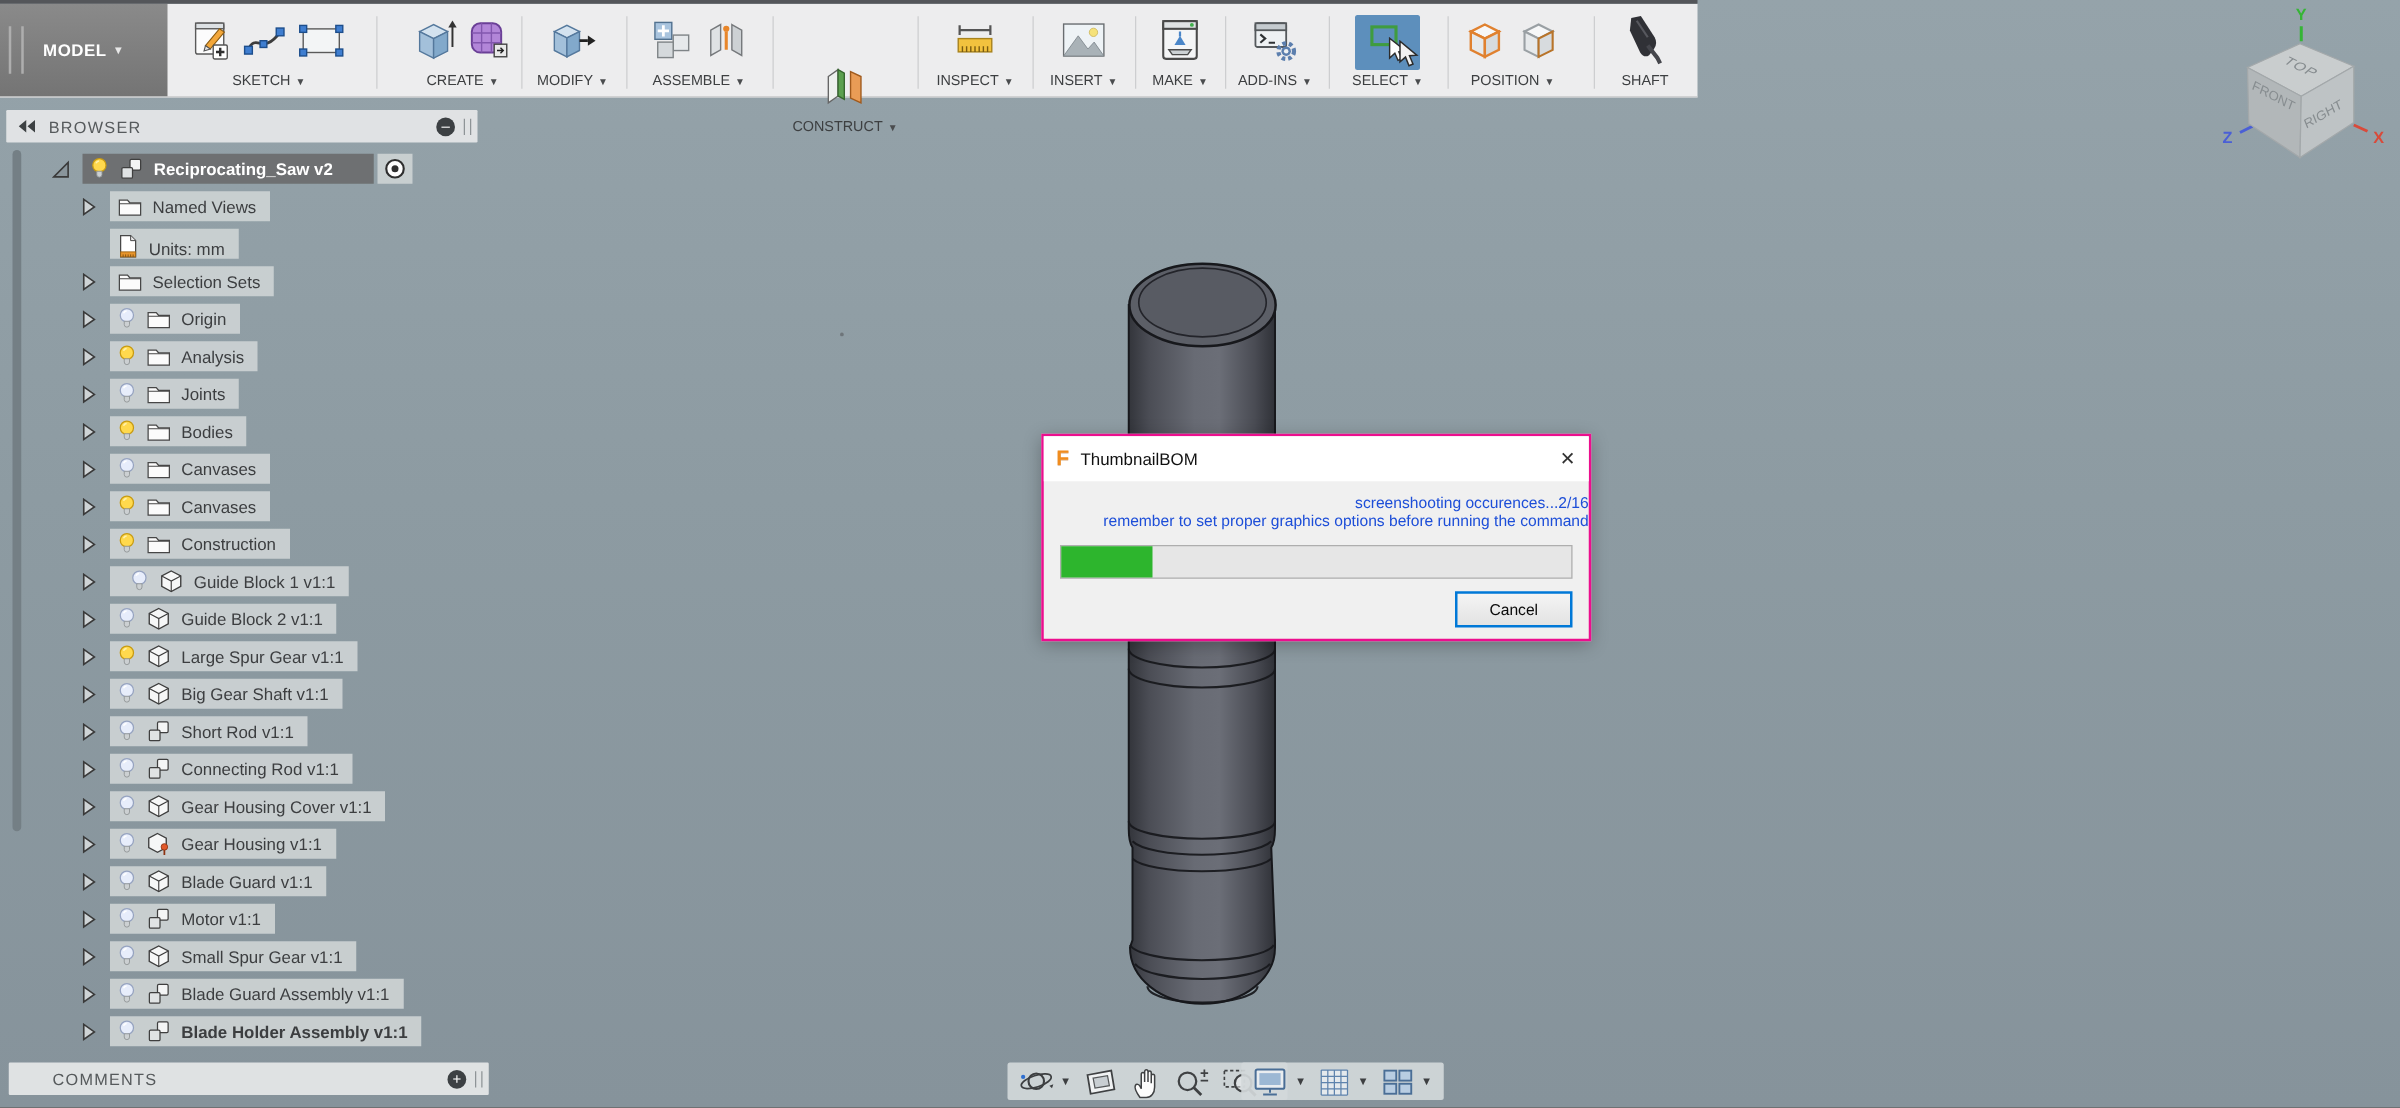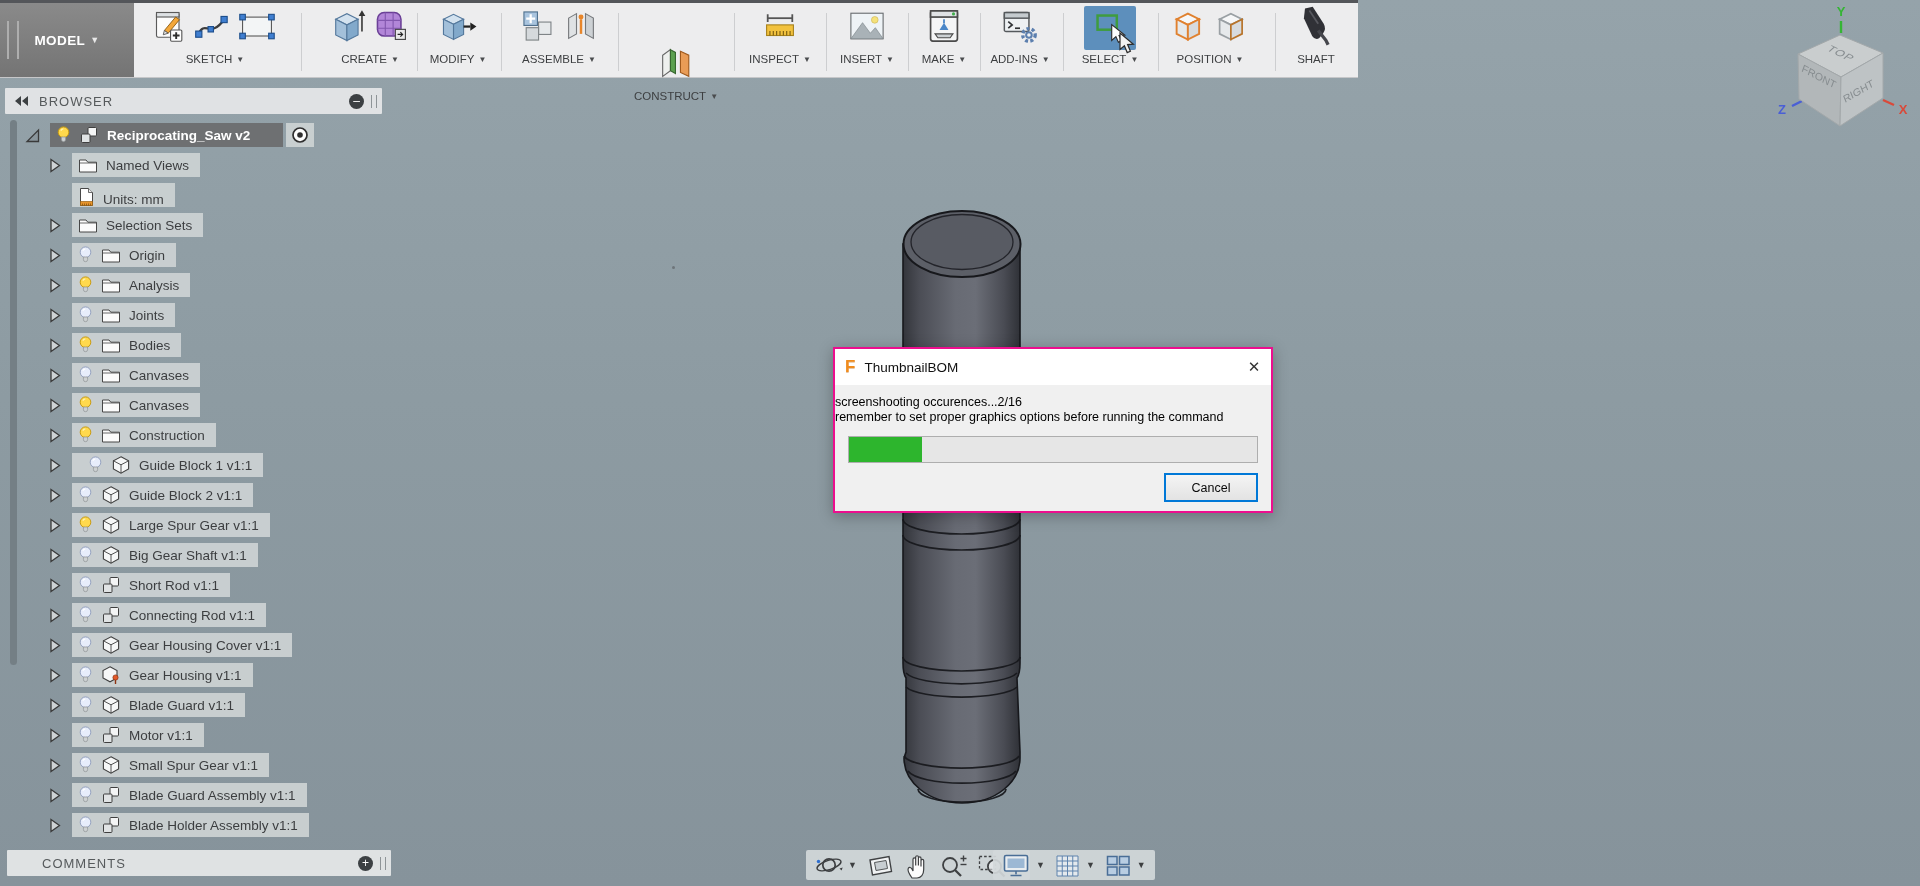--- a/index.html
+++ b/index.html
@@ -12,36 +12,36 @@
   .topstrip{position:absolute;left:0;top:0;width:1358px;height:3px;background:#54565a;z-index:6;}
   .toolbar{position:absolute;left:0;top:3px;width:1358px;height:74px;background:#ededee;
            border-bottom:1px solid #c6c7c9;z-index:5;}
   .model-block{position:absolute;left:0;top:0;width:134px;height:74px;
                background:linear-gradient(#8a8a8a,#747474);display:flex;align-items:center;justify-content:center;}
   .model-grip{position:absolute;left:7px;top:18px;width:8px;height:38px;
               border-left:2px solid #aeaeae;border-right:2px solid #aeaeae;}
   .model-label{color:#fff;font-size:13.5px;font-weight:bold;letter-spacing:.4px;display:flex;gap:5px;align-items:center;}
   .model-label .caret{font-size:9px;color:#e8e8e8;}
   .tb-sep{position:absolute;top:10px;height:58px;width:1px;background:#cdced0;}
-  .tb-group{position:absolute;top:0;height:68px;display:flex;flex-direction:column;align-items:center;}
+  .tb-group{position:absolute;top:0;height:68px;display:flex;flex-direction:column;align-items:center;justify-content:flex-end;}
   .tb-icons{height:50px;display:flex;align-items:center;justify-content:center;gap:7px;}
   .tb-label{font-size:11.5px;color:#3d3f41;display:flex;align-items:center;gap:4px;white-space:nowrap;}
   .tb-label .caret{font-size:8px;color:#4a4c4e;}
   .select-active{width:52px;height:44px;background:#5d8fbc;border-radius:2px;
                  display:flex;align-items:center;justify-content:center;}
 
   
   .panel-bar{position:absolute;background:rgba(227,229,230,.96);height:26px;display:flex;align-items:center;
              border-radius:1px;z-index:10;}
   .panel-bar .bar-title{font-size:13px;color:#565a5c;letter-spacing:1px;margin-left:9px;}
   .bar-circle{width:15px;height:15px;border-radius:50%;background:#3c4043;color:#fff;display:flex;
               align-items:center;justify-content:center;font-size:12px;line-height:1;margin-left:auto;}
   .bar-grip{width:4px;height:13px;border-left:1.5px solid #8e9497;border-right:1.5px solid #8e9497;margin:0 5px 0 7px;}
   .scrollbar{position:absolute;left:10px;top:120px;width:7px;height:545px;background:#747f85;border-radius:4px;z-index:9;}
-  .tree{position:absolute;left:0;top:0;width:520px;height:655px;z-index:10;}
+  .tree{position:absolute;left:16px;top:0;width:520px;height:655px;z-index:10;}
   .tree-row{position:absolute;height:24px;display:flex;align-items:center;}
   .tree-pill{background:rgba(205,210,212,.92);height:24px;display:inline-flex;align-items:center;
              padding:0 11px 0 6px;gap:8px;color:#3c3e40;font-size:13.5px;white-space:nowrap;}
   .tree-pill.rootpill{background:#6e7072;color:#ffffff;font-weight:bold;width:216px;}
   .tree-arrow{position:absolute;left:48px;top:4px;}
   .radio-pill{position:absolute;left:286px;top:0;width:28px;height:24px;background:rgba(205,210,212,.92);
               display:flex;align-items:center;justify-content:center;}
 
   
   .navgroup{position:absolute;top:850px;height:30px;background:rgba(211,216,218,.92);border-radius:2px;
@@ -50,21 +50,21 @@
 
   
   .dialog{position:absolute;left:833px;top:347px;width:436px;height:162px;background:#f0f0f0;
           border:2px solid #ec0e8e;z-index:30;box-shadow:0 3px 14px rgba(0,0,0,.28);}
   .dlg-titlebar{position:absolute;left:0;top:0;right:0;height:36px;background:#ffffff;display:flex;align-items:center;}
   .dlg-appicon{margin-left:10px;font-weight:bold;font-size:17px;color:#f08c1e;
                text-shadow:0 1px 0 rgba(180,90,0,.35);}
   .dlg-title{margin-left:9px;font-size:13.5px;color:#111;}
   .dlg-close{margin-left:auto;width:34px;height:36px;display:flex;align-items:center;justify-content:center;
              font-size:15px;color:#333;}
-  .dlg-line{position:absolute;left:0;right:0;text-align:left;font-size:12.5px;color:#000000;}
+  .dlg-line{position:absolute;left:0;right:0;text-align:right;font-size:12.5px;color:#1d4ed8;}
   .dlg-progress{position:absolute;left:13px;right:13px;top:87px;height:25px;background:#e6e6e6;
                 border:1px solid #aeaeae;}
   .dlg-progress-fill{height:100%;background:#2db52d;}
   .dlg-cancel{position:absolute;right:13px;top:124px;width:90px;height:25px;border:2px solid #0078d7;
               background:linear-gradient(#f4f4f4,#e3e3e3);font-size:12.5px;color:#0a0a0a;
               display:flex;align-items:center;justify-content:center;font-family:"Liberation Sans",sans-serif;}
 
   .dot{position:absolute;left:672px;top:266px;width:3px;height:3px;border-radius:50%;background:#6e757a;z-index:2;}
   .oscursor{position:absolute;left:1119px;top:32px;z-index:40;}
 </style>
@@ -821,21 +821,21 @@
               <rect x="2.5" y="9" width="8.5" height="8.5" rx="1" fill="#e0e3e4" stroke="#3f3f3f"></rect>
             </svg>
           </span>
           <span>Blade Guard Assembly v1:1</span>
         </span>
       </div>
       <div class="tree-row" style="left: 0px; top: 813px;">
         <span class="tree-arrow"><svg width="14" height="17" viewBox="0 0 14 17">
             <path d="M3 2.5 L11.5 8.5 L3 14.5 Z" fill="#ced3d5" stroke="#3a3a3a" stroke-width="1.3"></path>
           </svg></span>
-        <span class="tree-pill" style="position: absolute; left: 72px; top: 0px;">
+        <span class="tree-pill" style="position: absolute; left: 72px; top: 0px; font-weight: bold;">
           <span style="display: inline-flex;">
             <svg width="15" height="18" viewBox="0 0 15 18">
               <circle cx="7.5" cy="6.2" r="5.3" fill="#e7edfb" stroke="#96a3c0"></circle>
               <path d="M5.4 11 h4.2 v2.6 a2.1 2.1 0 0 1 -4.2 0 Z" fill="#ccd0d2" stroke="#8f9395" stroke-width=".7"></path>
               <path d="M4.8 4.6 a3.2 3.2 0 0 1 2.5 -1.8" stroke="#ffffff" stroke-width="1.3" fill="none"></path>
             </svg>
           </span>
           <span style="display: inline-flex;">
             <svg width="20" height="20" viewBox="0 0 20 20">
               <rect x="9" y="2.5" width="8.5" height="8.5" rx="1" fill="#f4f5f5" stroke="#3f3f3f"></rect>

